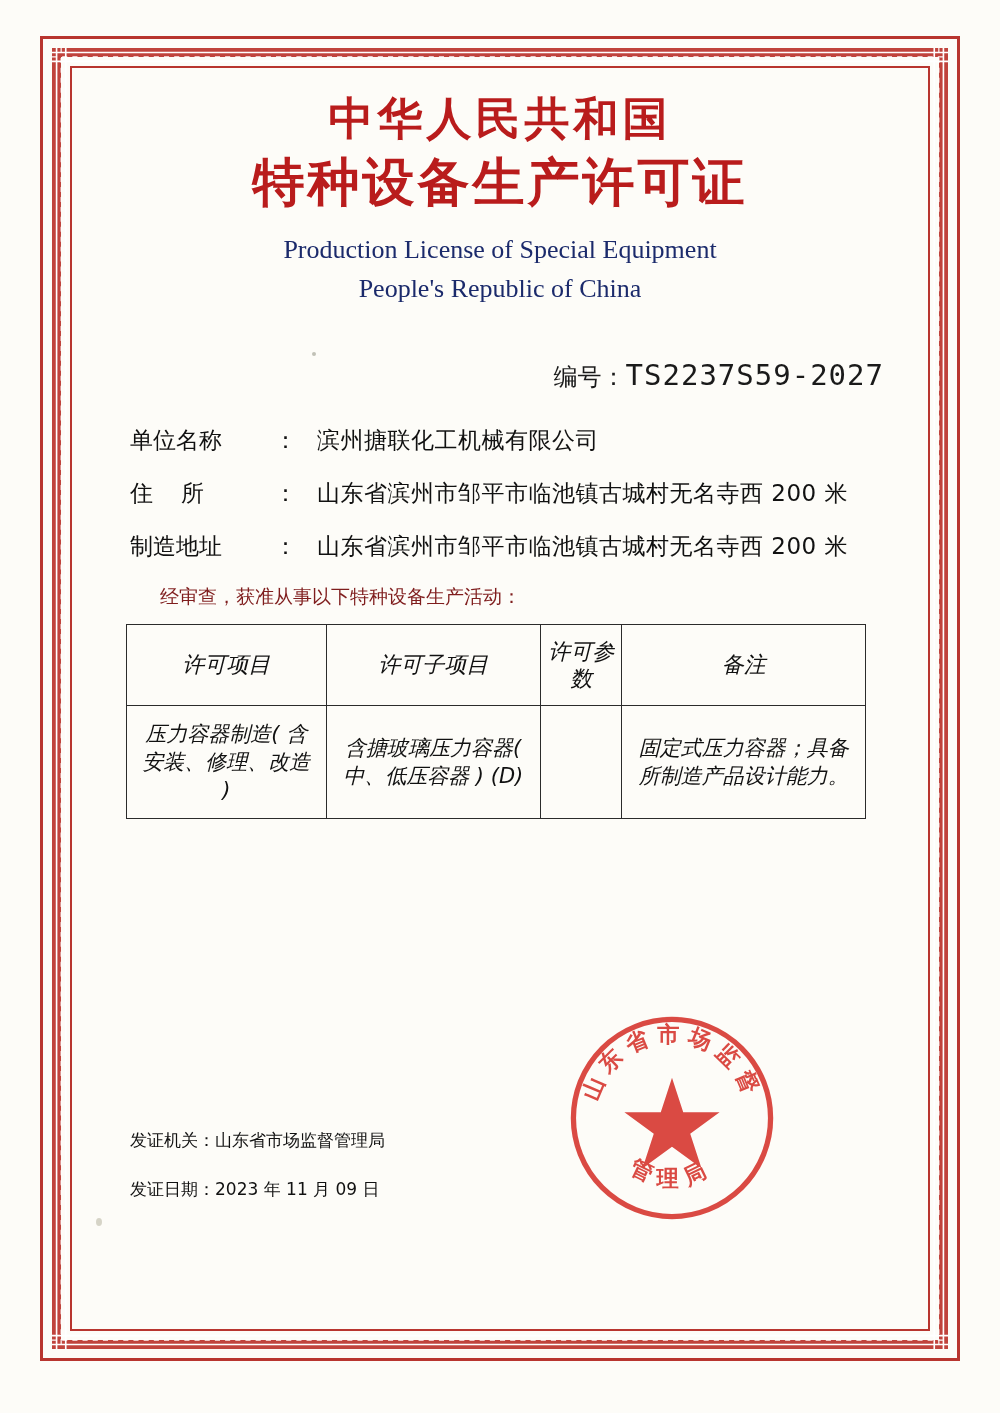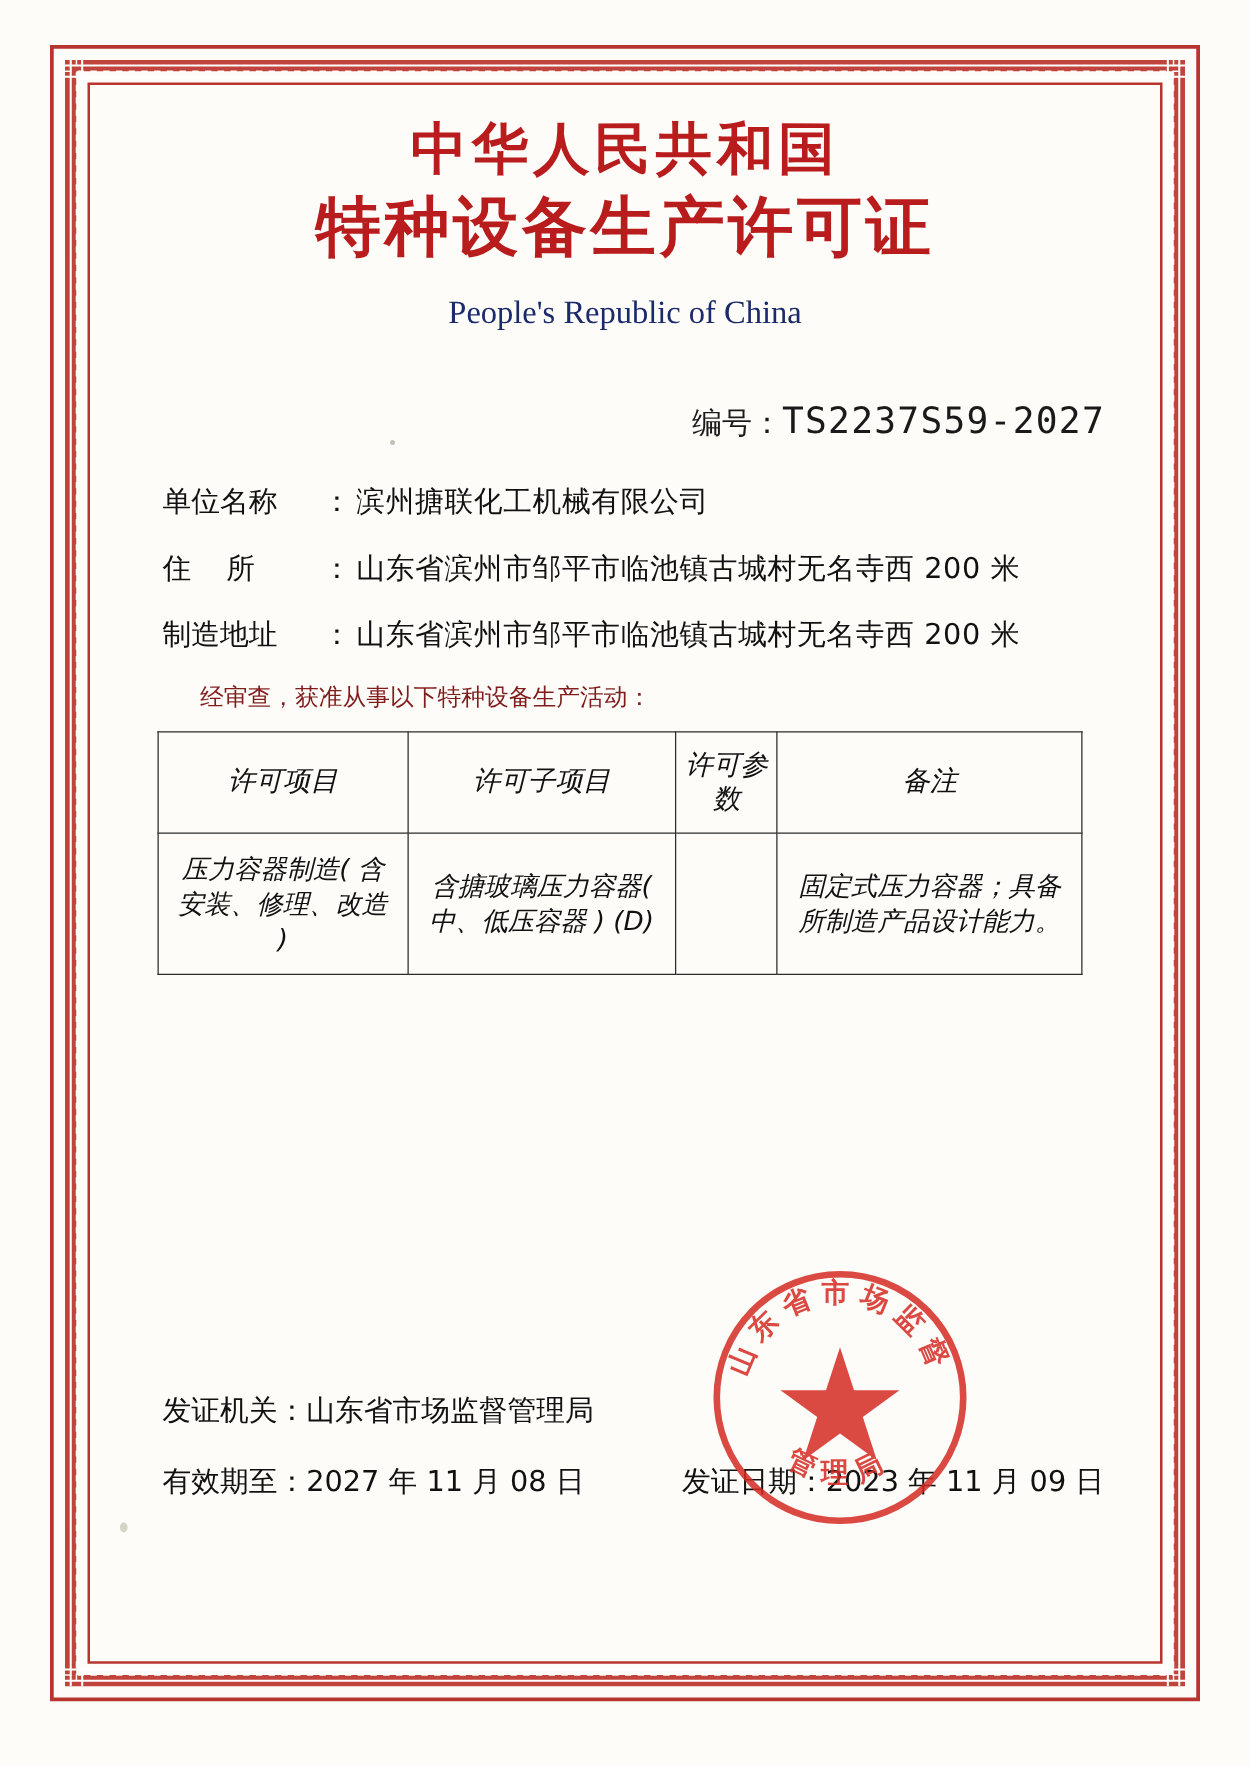--- a/index.html
+++ b/index.html
@@ -106,20 +106,21 @@
     padding-left: 40px;
     font-family: "DejaVu Sans", sans-serif;
     font-size: 23px;
     color: #111;
   }
   .field-row {
     display: flex;
     align-items: center;
     margin-bottom: 22px;
     white-space: nowrap;
+    gap: 16px;
   }
   .field-label {
     display: inline-block;
     min-width: 128px;
   }
   .field-label.spaced {
     letter-spacing: 28px;
   }
   .field-colon { margin-right: 4px; }
   .field-value { letter-spacing: 0.5px; }
@@ -162,21 +163,21 @@
   .col-sub { width: 215px; margin-left: 18px; }
   .col-param { width: 80px; }
   .col-remark { width: 245px; }
 
   .footer {
     position: absolute;
     left: 40px;
     bottom: 112px;
     width: 100%;
     font-family: "DejaVu Sans", sans-serif;
-    font-size: 23px;
+    font-size: 17px;
     color: #111;
   }
   .footer .issuer { margin-bottom: 26px; }
   .footer .dates {
     display: flex;
     gap: 78px;
   }
   .footer .dates .lat {
     font-family: "DejaVu Sans", sans-serif;
   }
@@ -242,20 +243,21 @@
   <div class="smudge2"></div>
 
   <div class="content">
 
     <div class="title-cn">
       <div class="line1">中华人民共和国</div>
       <div class="line2">特种设备生产许可证</div>
     </div>
 
     <div class="title-en">
+      <div>Production License of Special Equipment</div>
       <div>People's Republic of China</div>
     </div>
 
     <div class="serial-row">
       <span>编号：</span><span class="num">TS2237S59-2027</span>
     </div>
 
     <div class="fields">
 
       <div class="field-row">
@@ -298,23 +300,20 @@
         </tr>
       </tbody>
     </table>
 
     <div class="footer">
       <div class="issuer">
         <span>发证机关</span><span>：</span><span>山东省市场监督管理局</span>
       </div>
       <div class="dates">
         <div>
-          <span>有效期至</span><span>：</span><span class="lat">2027 年 11 月 08 日</span>
-        </div>
-        <div>
           <span>发证日期</span><span>：</span><span class="lat">2023 年 11 月 09 日</span>
         </div>
       </div>
     </div>
 
   </div>
 
   <div class="seal">
     <svg viewBox="0 0 200 200">
       <defs>

